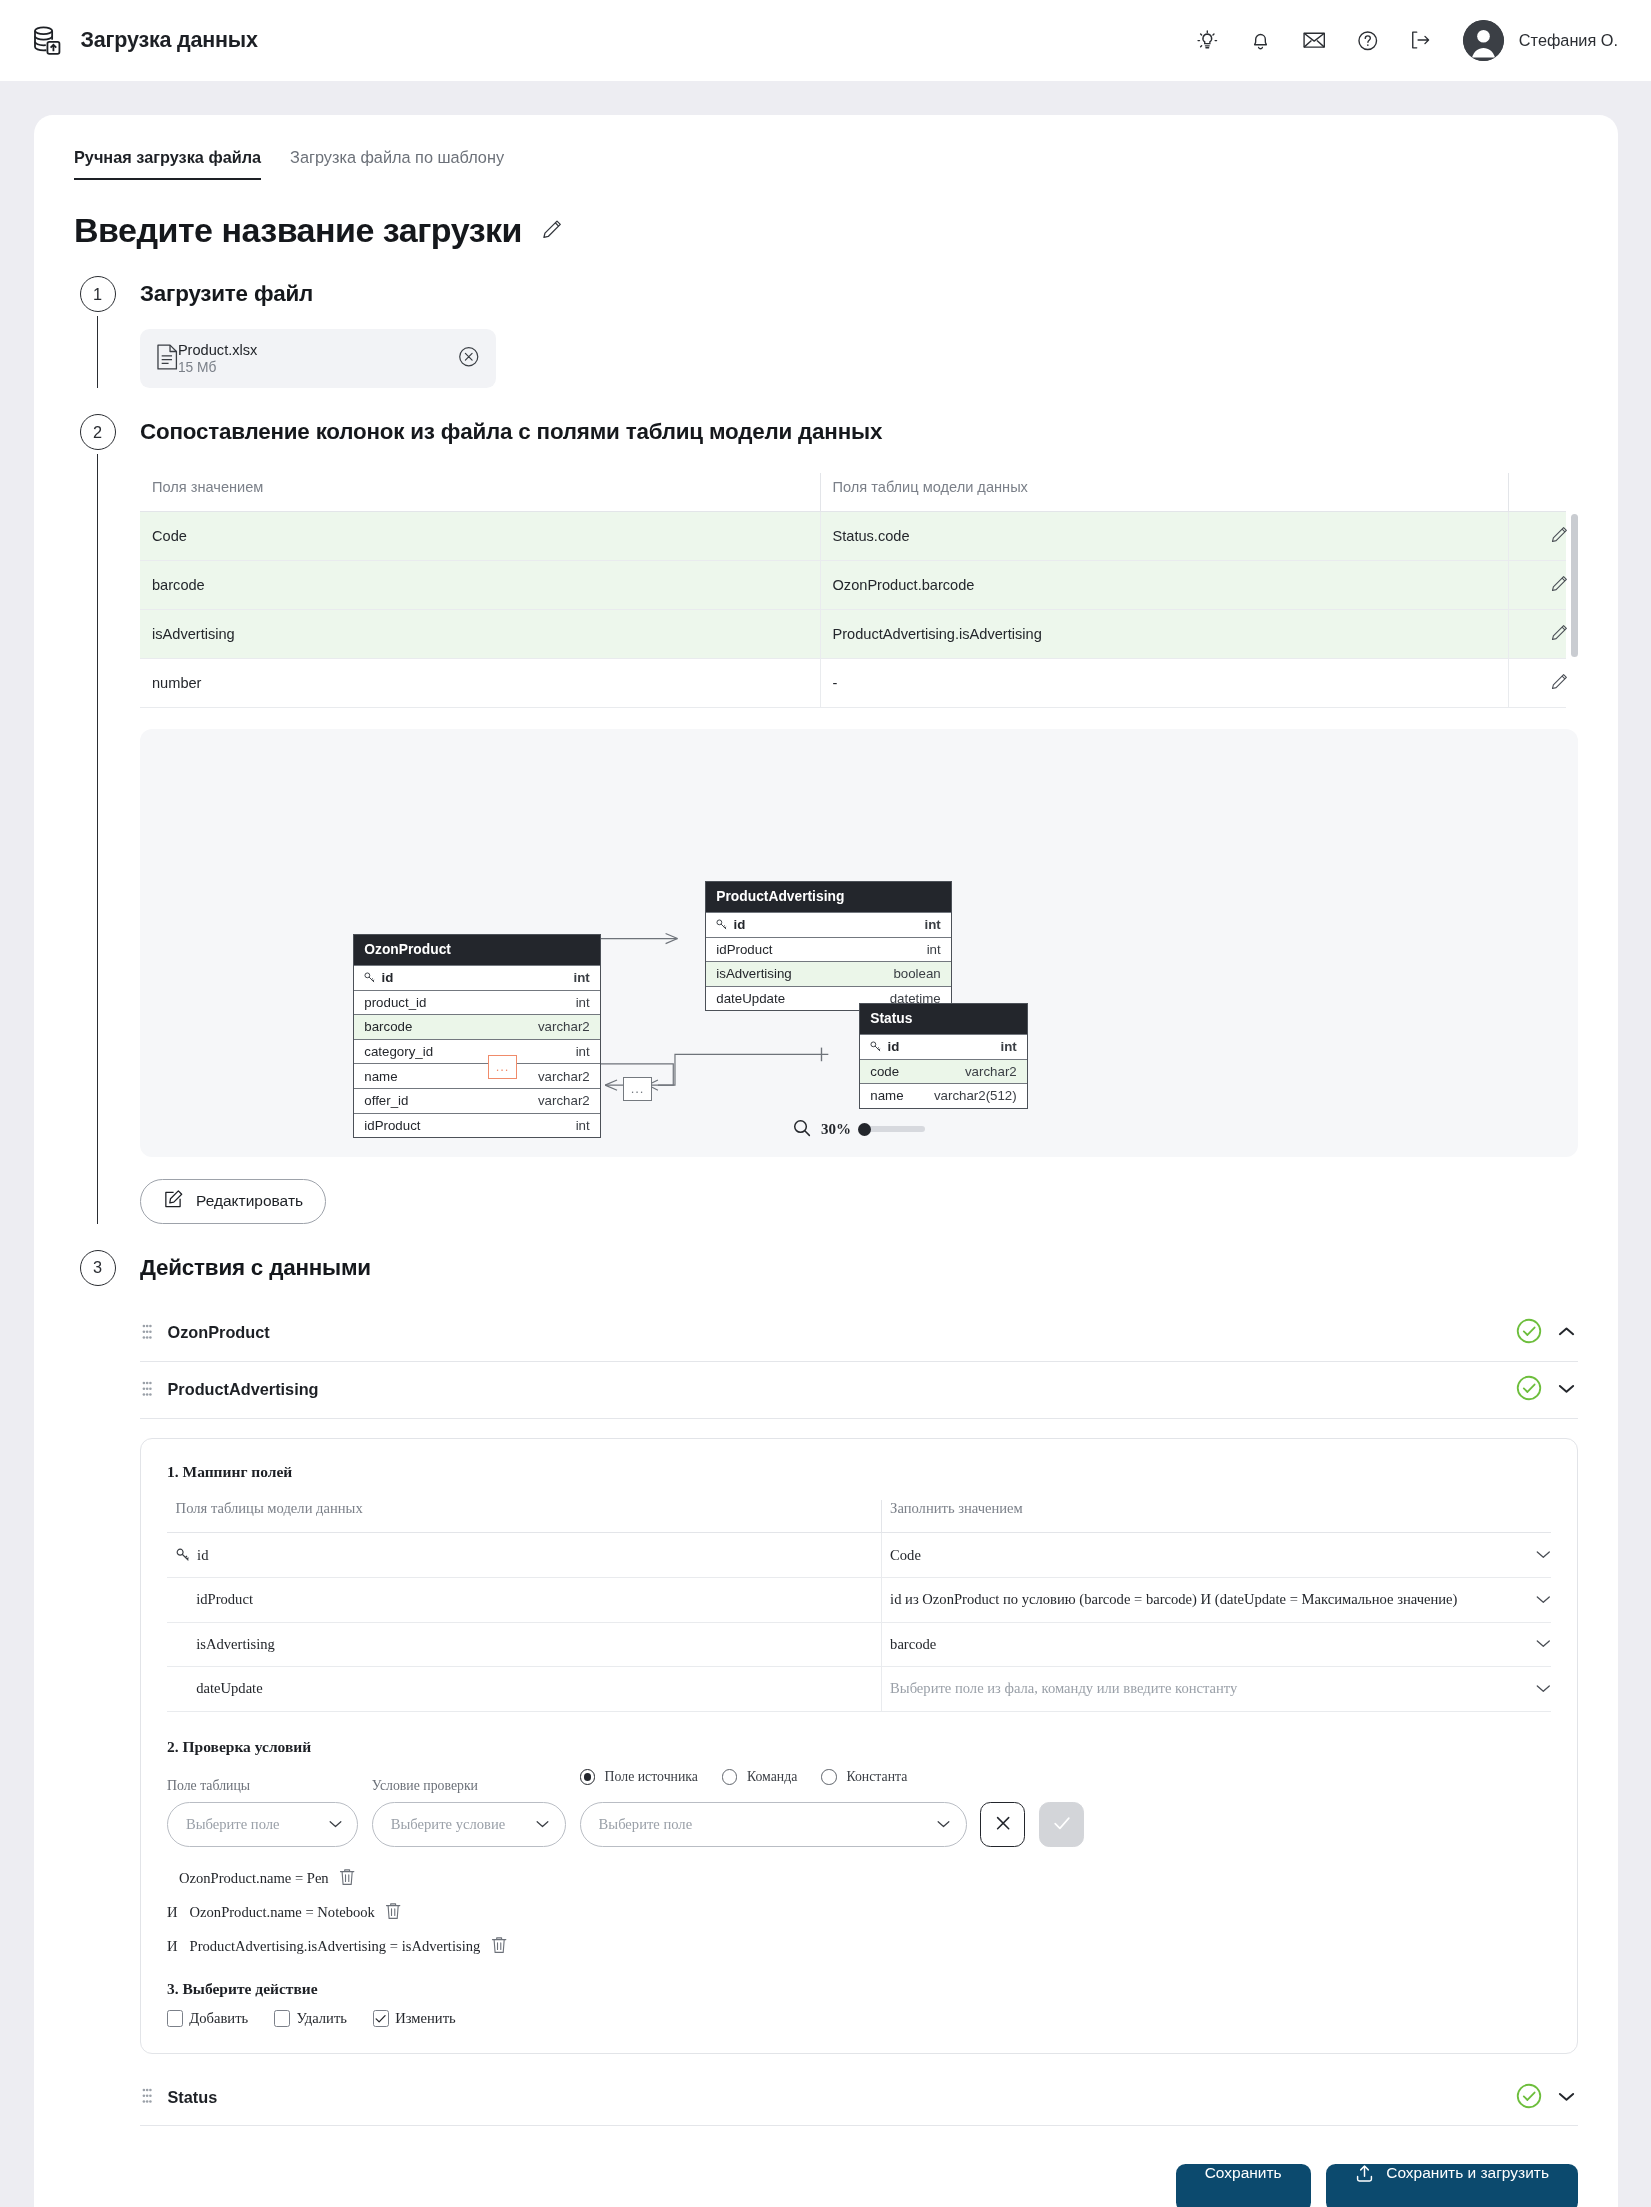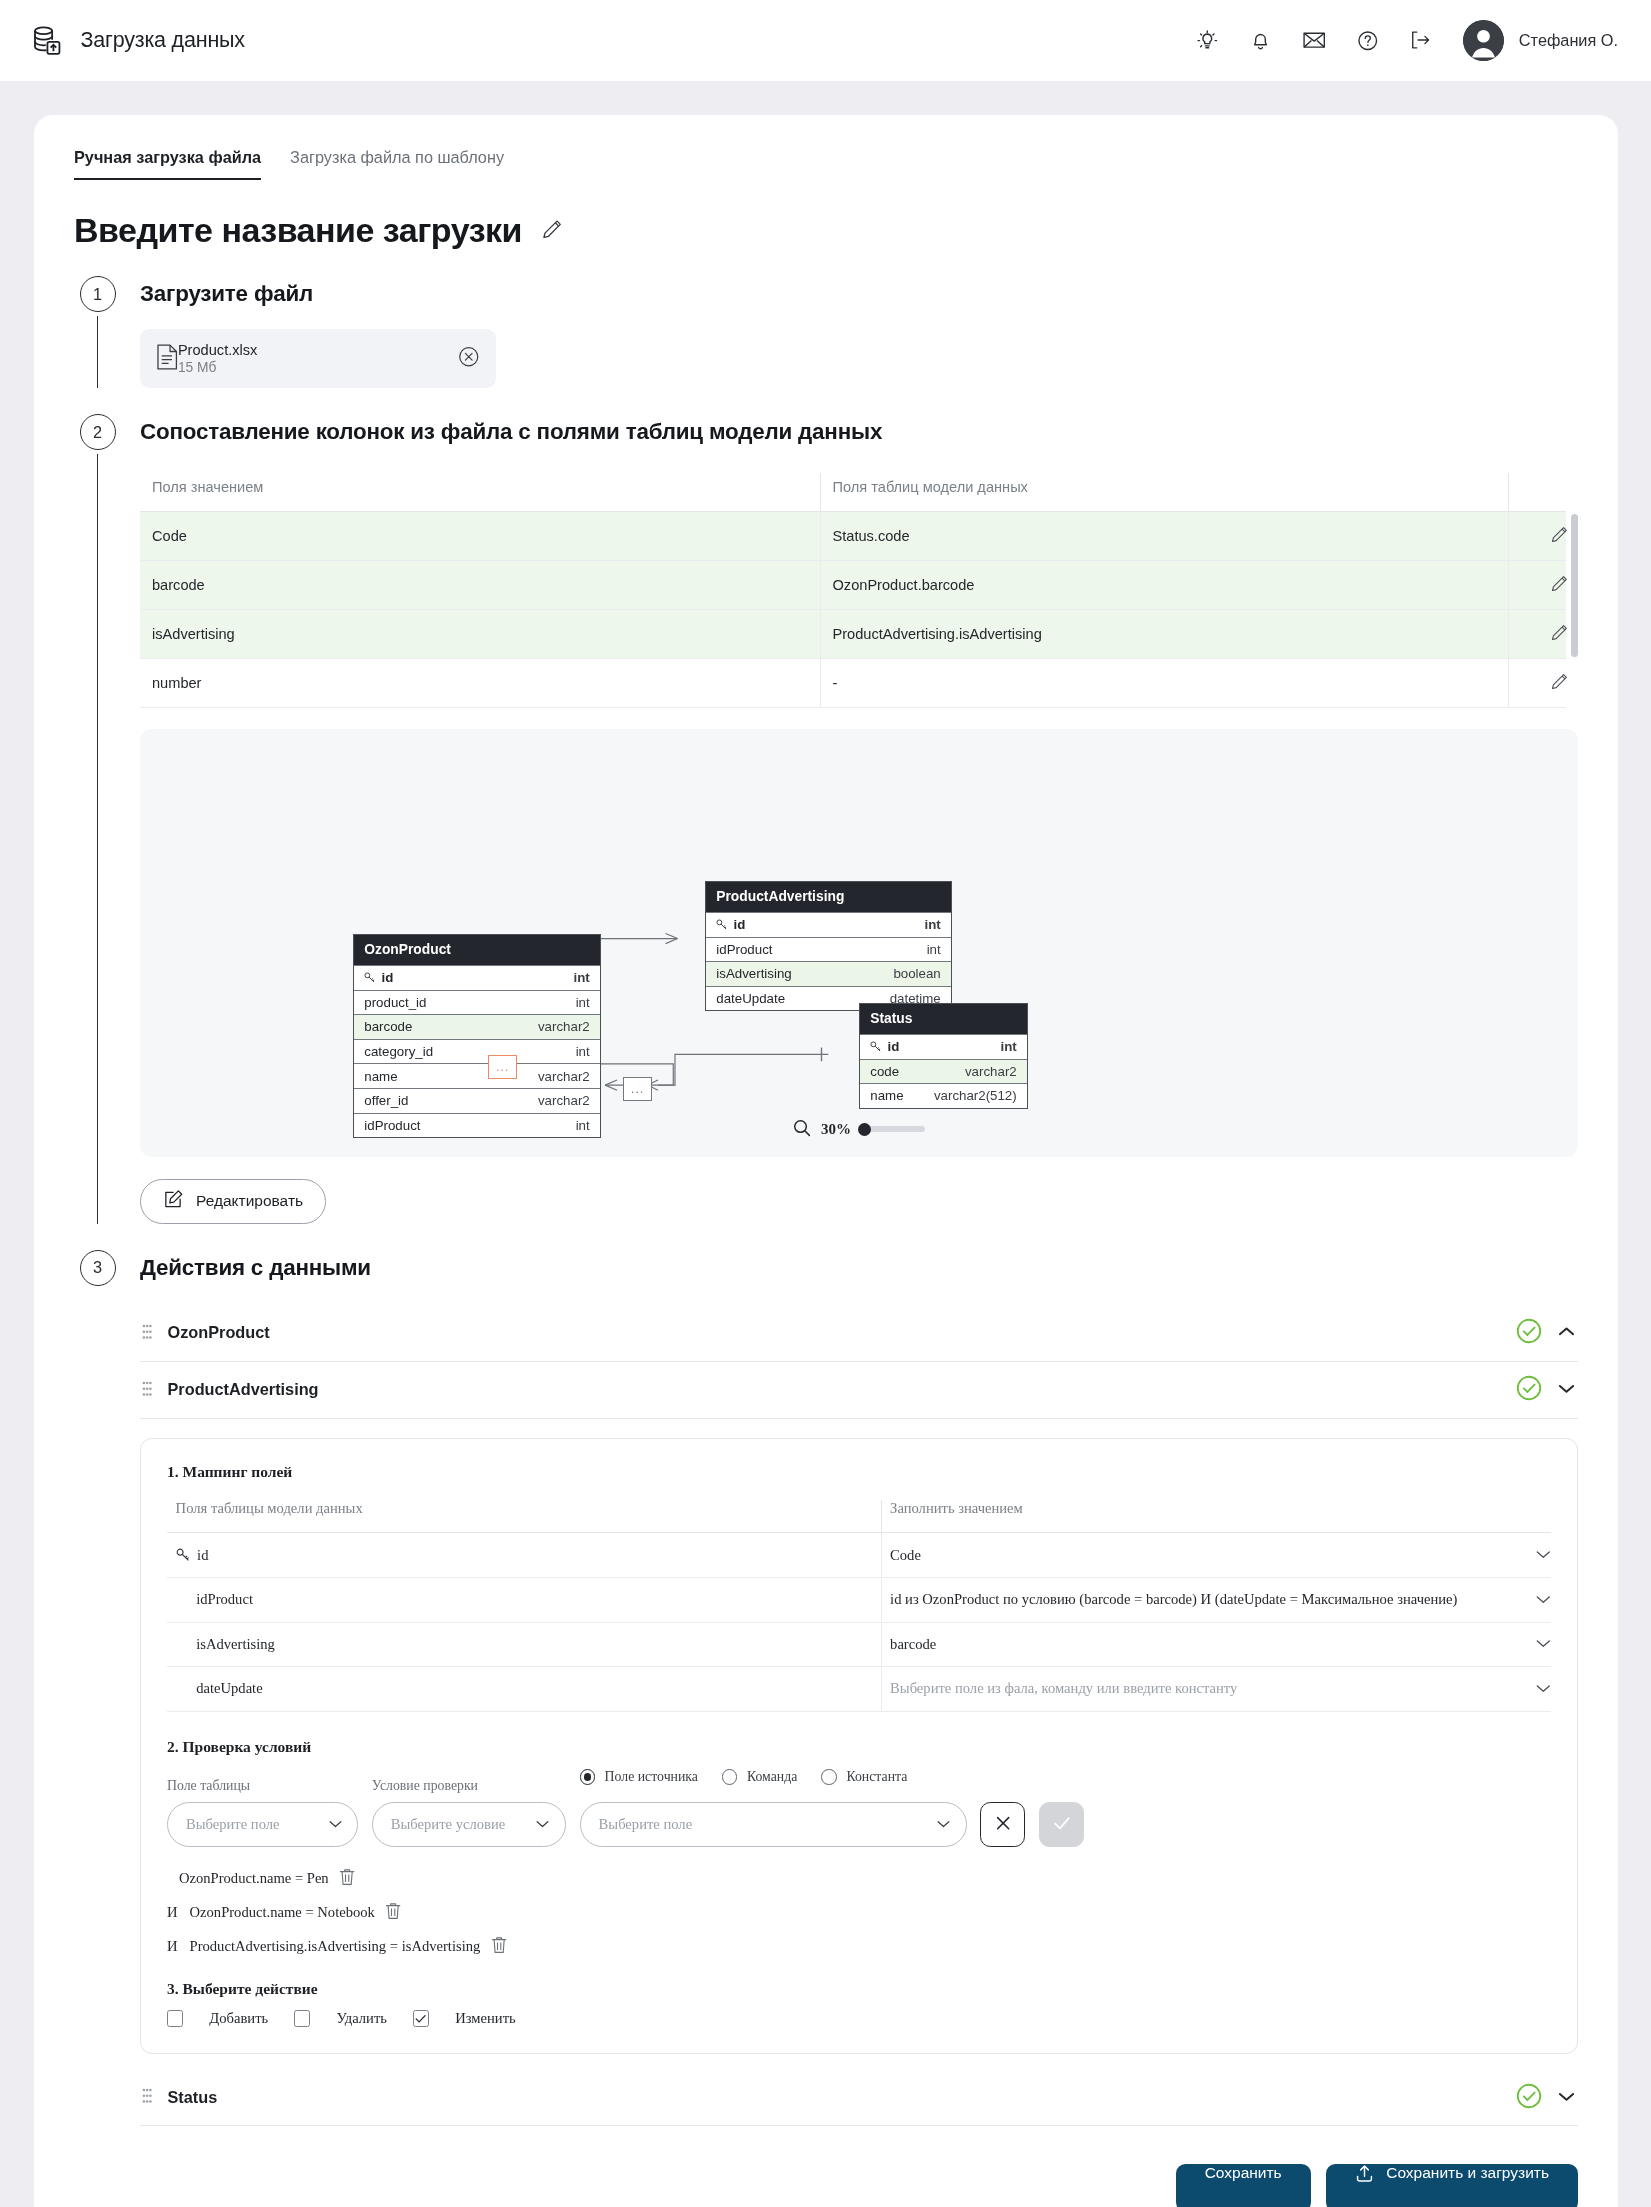--- a/index.html
+++ b/index.html
@@ -12,21 +12,21 @@
   }
   .page{width:1652px;min-height:2208px;position:relative;}
 
   
   .topbar{
     height:81px;background:#fff;display:flex;align-items:center;
     padding:0 34px 0 29px;
   }
   .brand{display:flex;align-items:center;gap:15.5px;}
   .brand-logo{width:36px;height:36px;display:block;}
-  .brand-title{font-size:21.5px;font-weight:400;letter-spacing:-0.2px;color:#1D2025;}
+  .brand-title{font-size:21.5px;font-weight:700;letter-spacing:-0.2px;color:#1D2025;}
   .topbar-spacer{flex:1;}
   .topbar-icons{display:flex;align-items:center;gap:31px;margin-right:31px;}
   .ticon{width:22.4px;height:22.4px;display:flex;align-items:center;justify-content:center;cursor:pointer;}
   .ticon svg{display:block;}
   .user-box{display:flex;align-items:center;gap:14.6px;cursor:pointer;}
   .avatar{
     width:41px;height:41px;border-radius:50%;background:#3B3F45;
     display:flex;align-items:flex-end;justify-content:center;overflow:hidden;
   }
   .user-name{font-size:16.3px;color:#2B2E33;}
@@ -197,21 +197,21 @@
   }
   .icon-btn.ok{background:#D3D5D9;border-color:#D3D5D9;}
 
   .cond-list{margin-top:20.6px;display:flex;flex-direction:column;gap:12px;}
   .cond-item{display:flex;align-items:center;gap:10.3px;font-size:14.6px;color:#24272C;}
   .cond-op{color:#24272C;margin-right:1.7px;}
   .trash{cursor:pointer;display:block;}
 
   .act-h{margin-top:22.4px;}
   .checks{display:flex;align-items:center;gap:26px;margin-top:12px;}
-  .chk{display:flex;align-items:center;gap:26px;font-size:14.6px;color:#24272C;cursor:pointer;}
+  .chk{display:flex;align-items:center;gap:6px;font-size:14.6px;color:#24272C;cursor:pointer;}
   .cbox{
     width:16.3px;height:16.3px;border:1.3px solid #7B8089;border-radius:2.6px;background:#fff;
     display:flex;align-items:center;justify-content:center;flex:0 0 auto;
   }
 
   .footer-actions{display:flex;justify-content:flex-end;gap:15.5px;margin-top:38px;}
   .btn-dark{
     height:48px;padding:0 29px;border-radius:9.5px;background:#0c4a6e;color:#fff;
     font-size:15.5px;border:none;cursor:pointer;display:inline-flex;align-items:flex-start;gap:12px;
     font-family:inherit;

